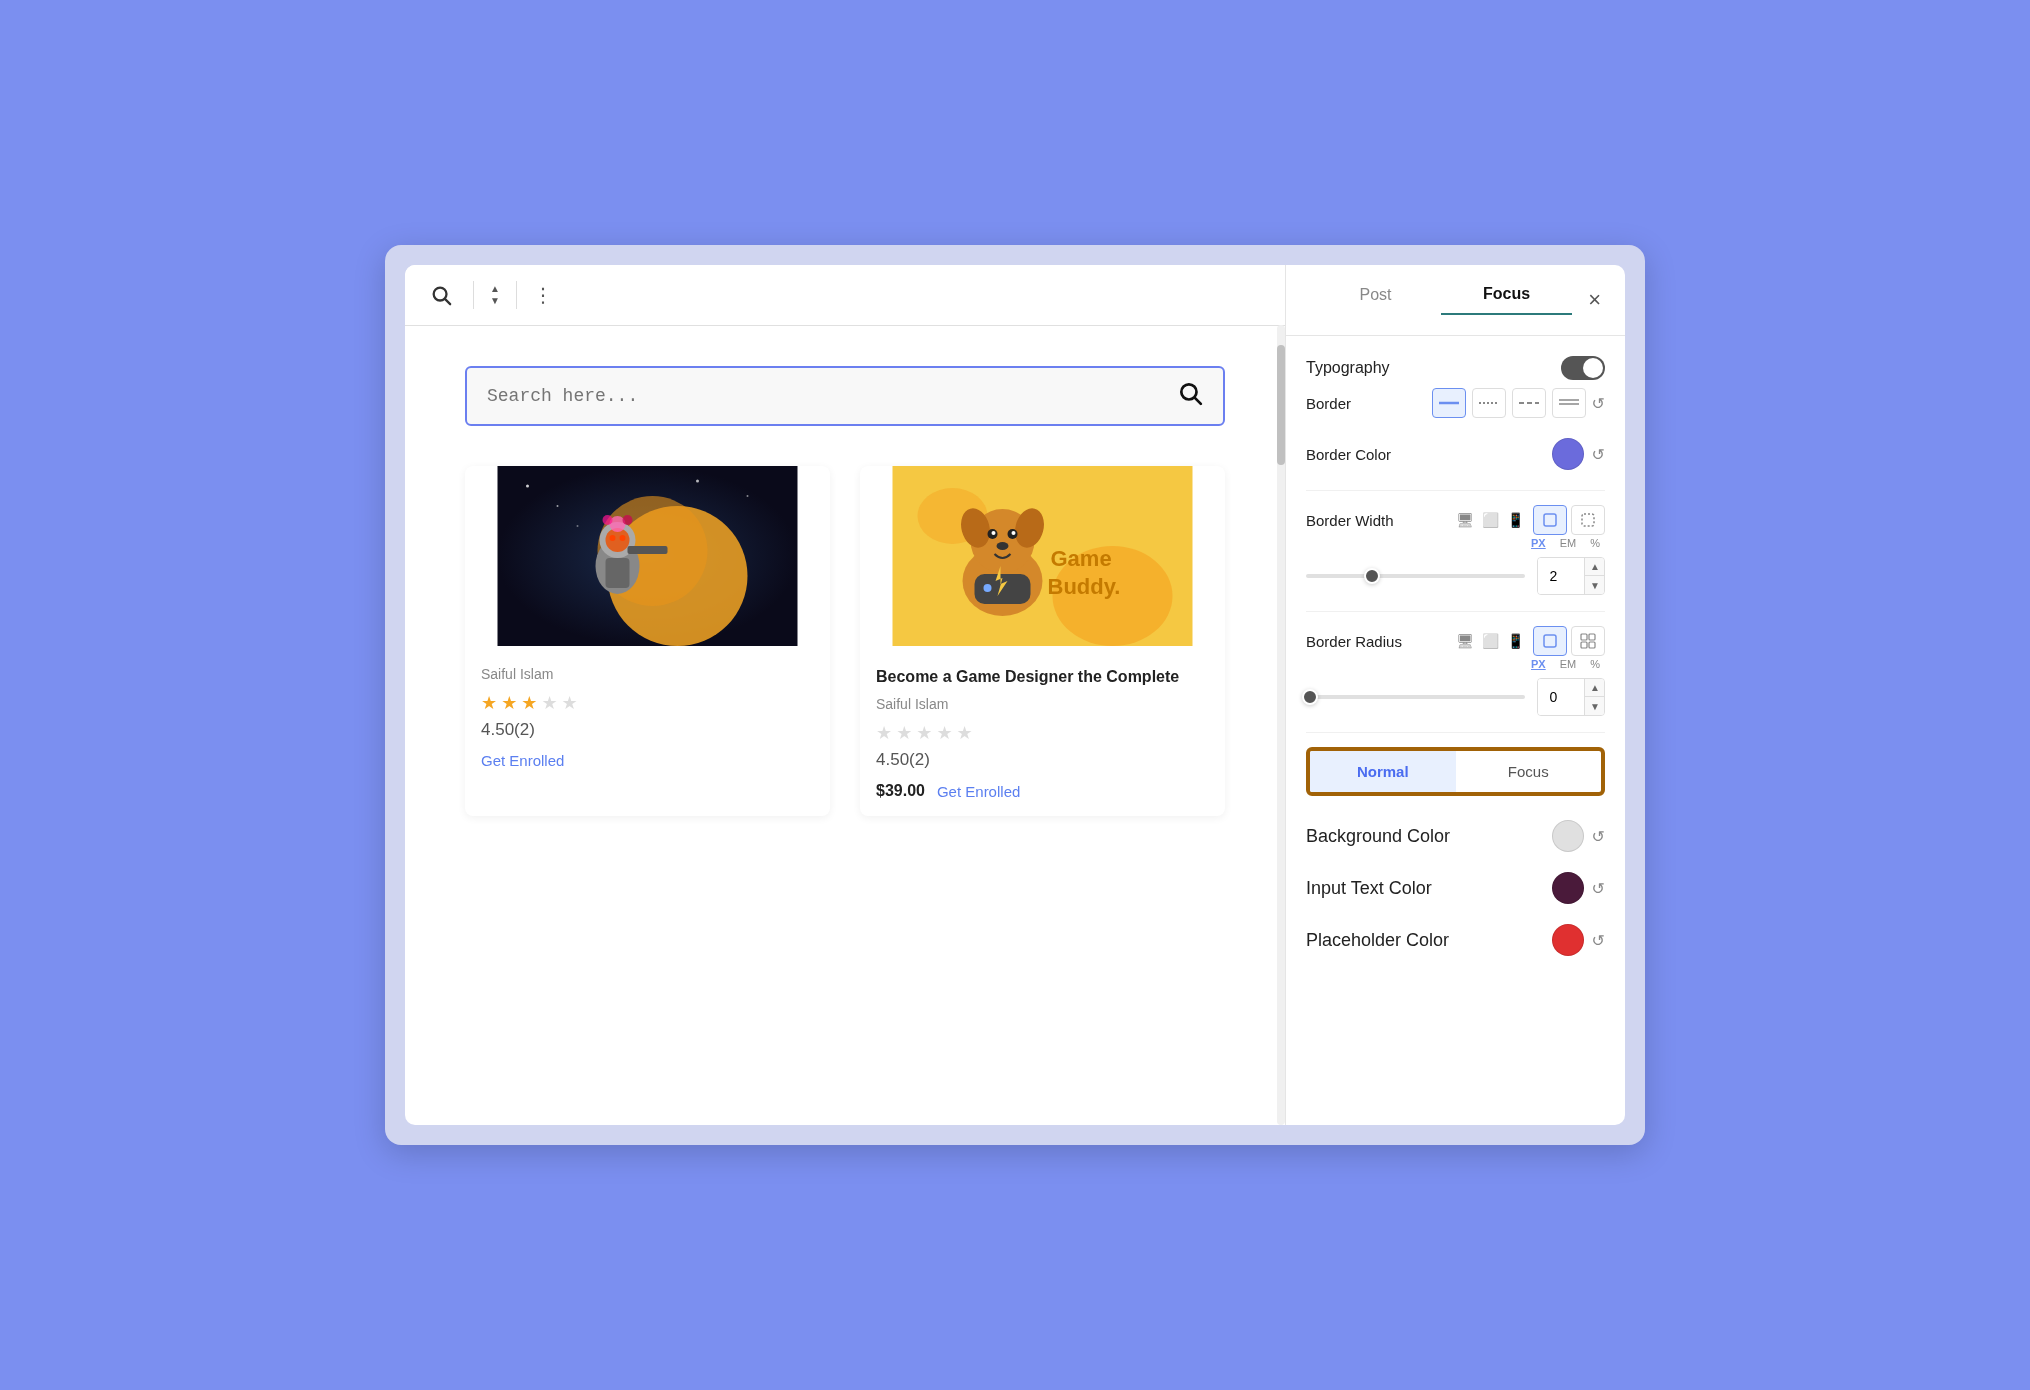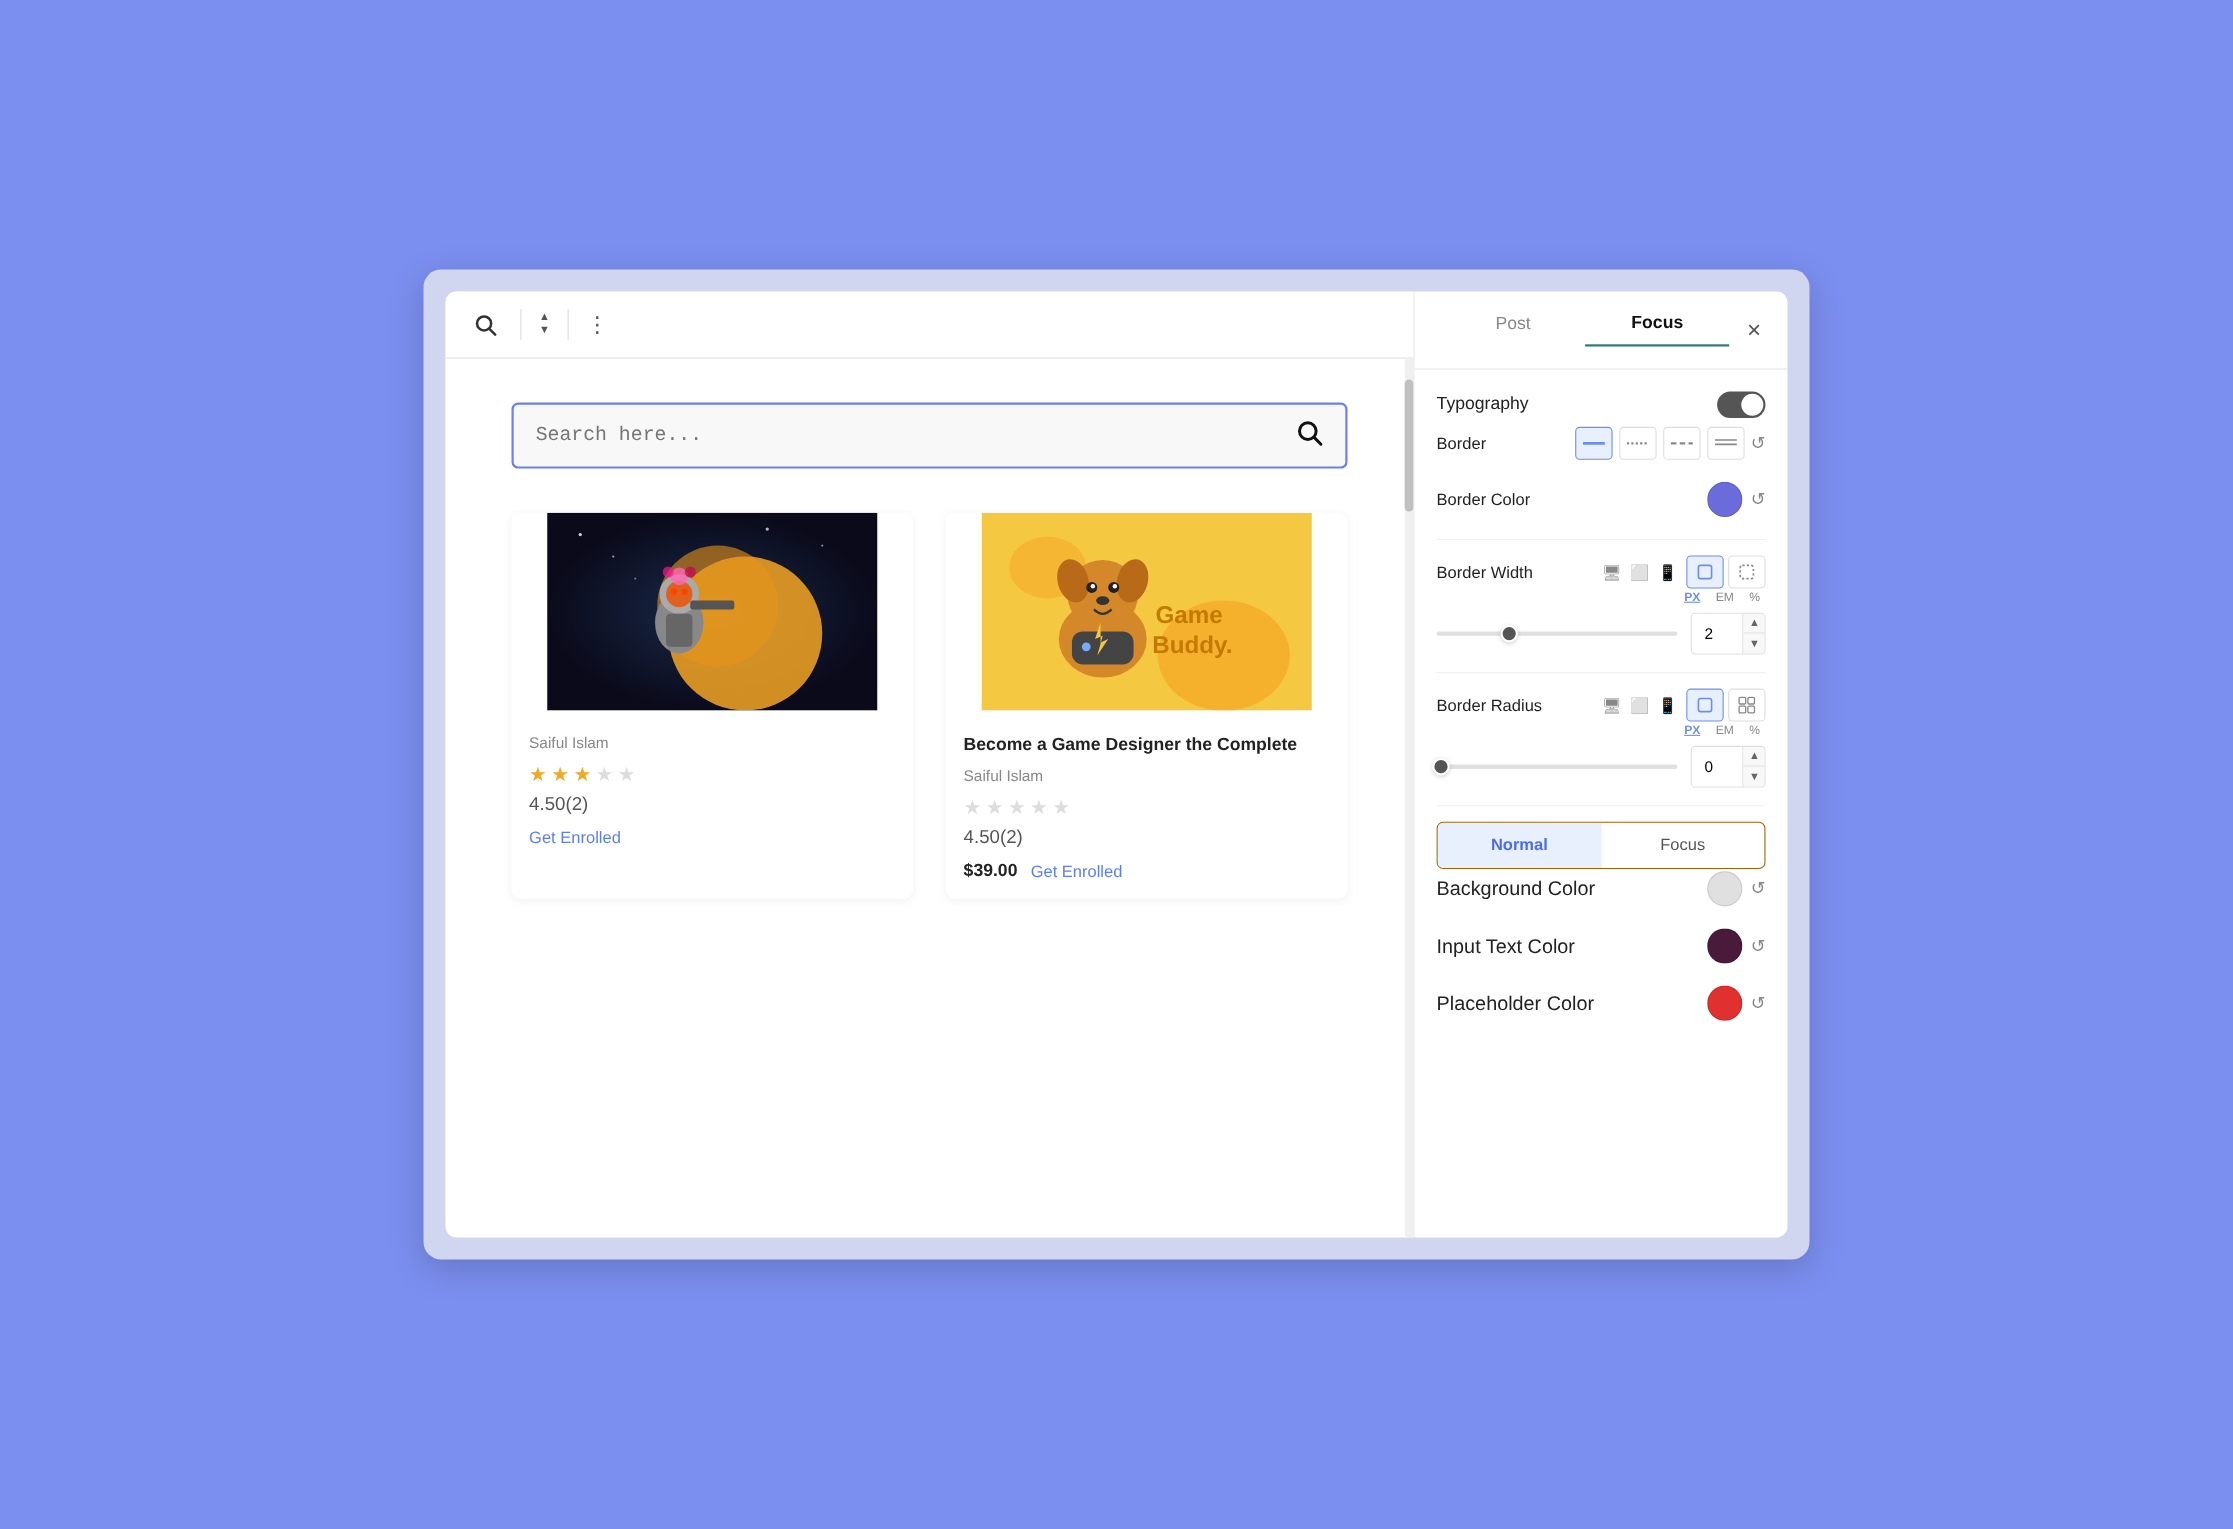--- a/index.html
+++ b/index.html
@@ -401,24 +401,24 @@
       background: #f8f8f8;
     }
     .number-spinner:first-child {
       border-bottom: 1px solid #ddd;
     }
 
     
     .state-tabs {
       display: grid;
       grid-template-columns: 1fr 1fr;
-      border: 1px solid #a16207;
+      border: 4px solid #a16207;
       border-radius: 6px;
       overflow: hidden;
-      margin-bottom: 2px;
+      margin-bottom: 24px;
     }
     .state-tab {
       padding: 12px;
       text-align: center;
       font-size: 15px;
       cursor: pointer;
       color: #555;
     }
     .state-tab.active {
       background: #e8f0fe;

